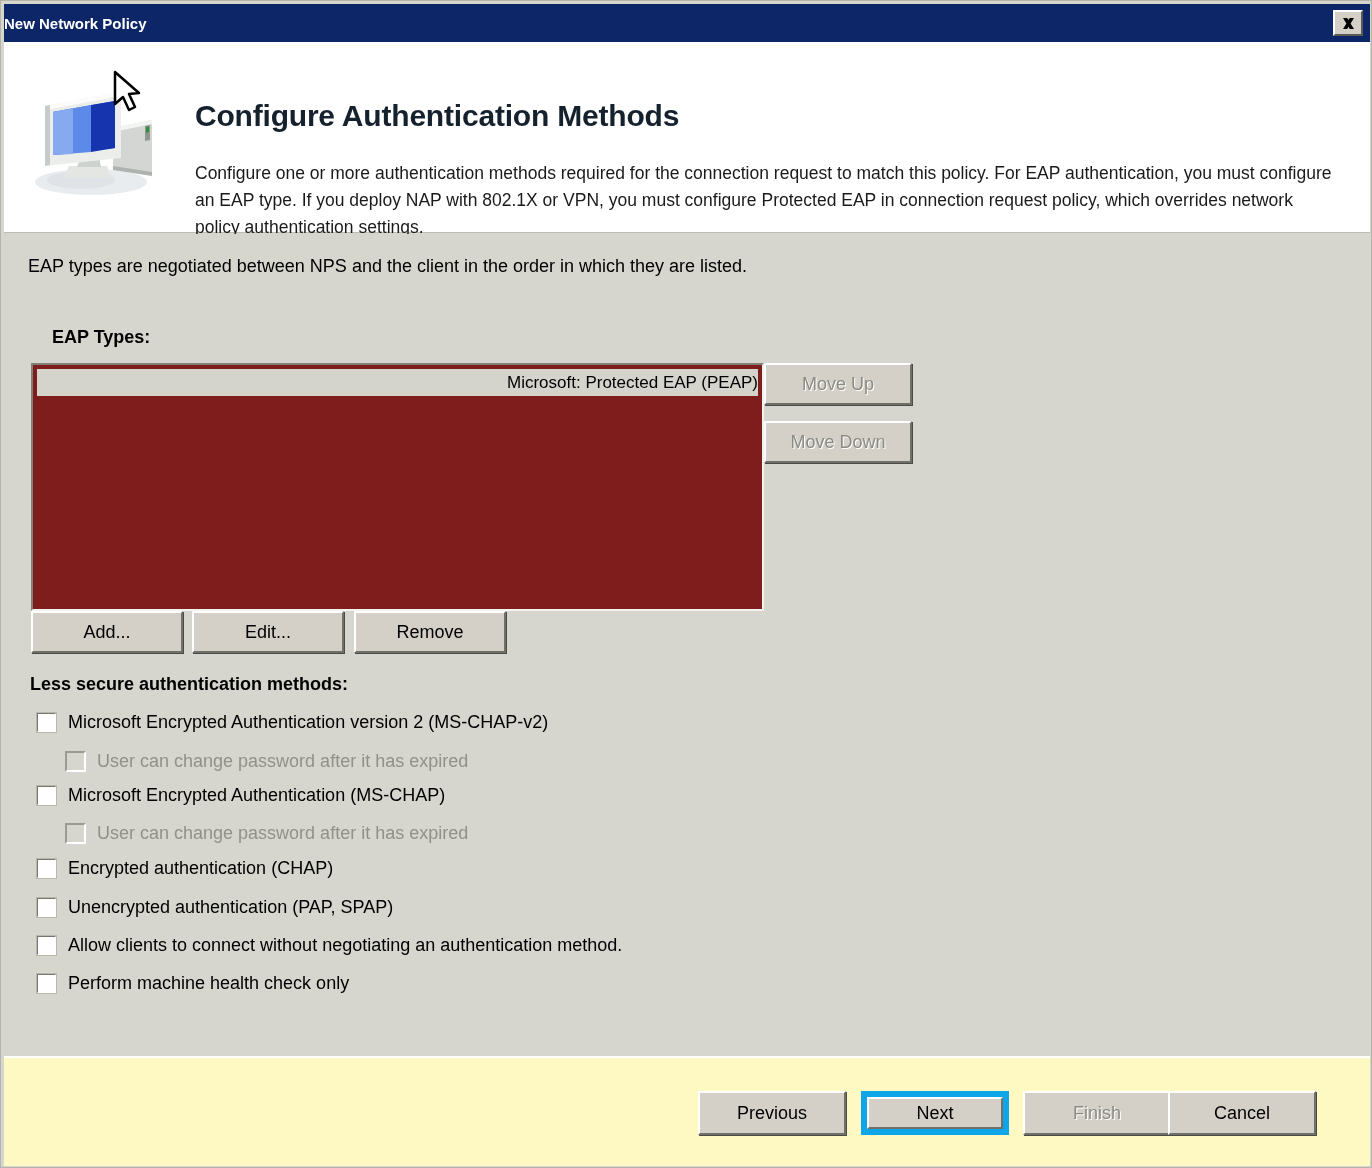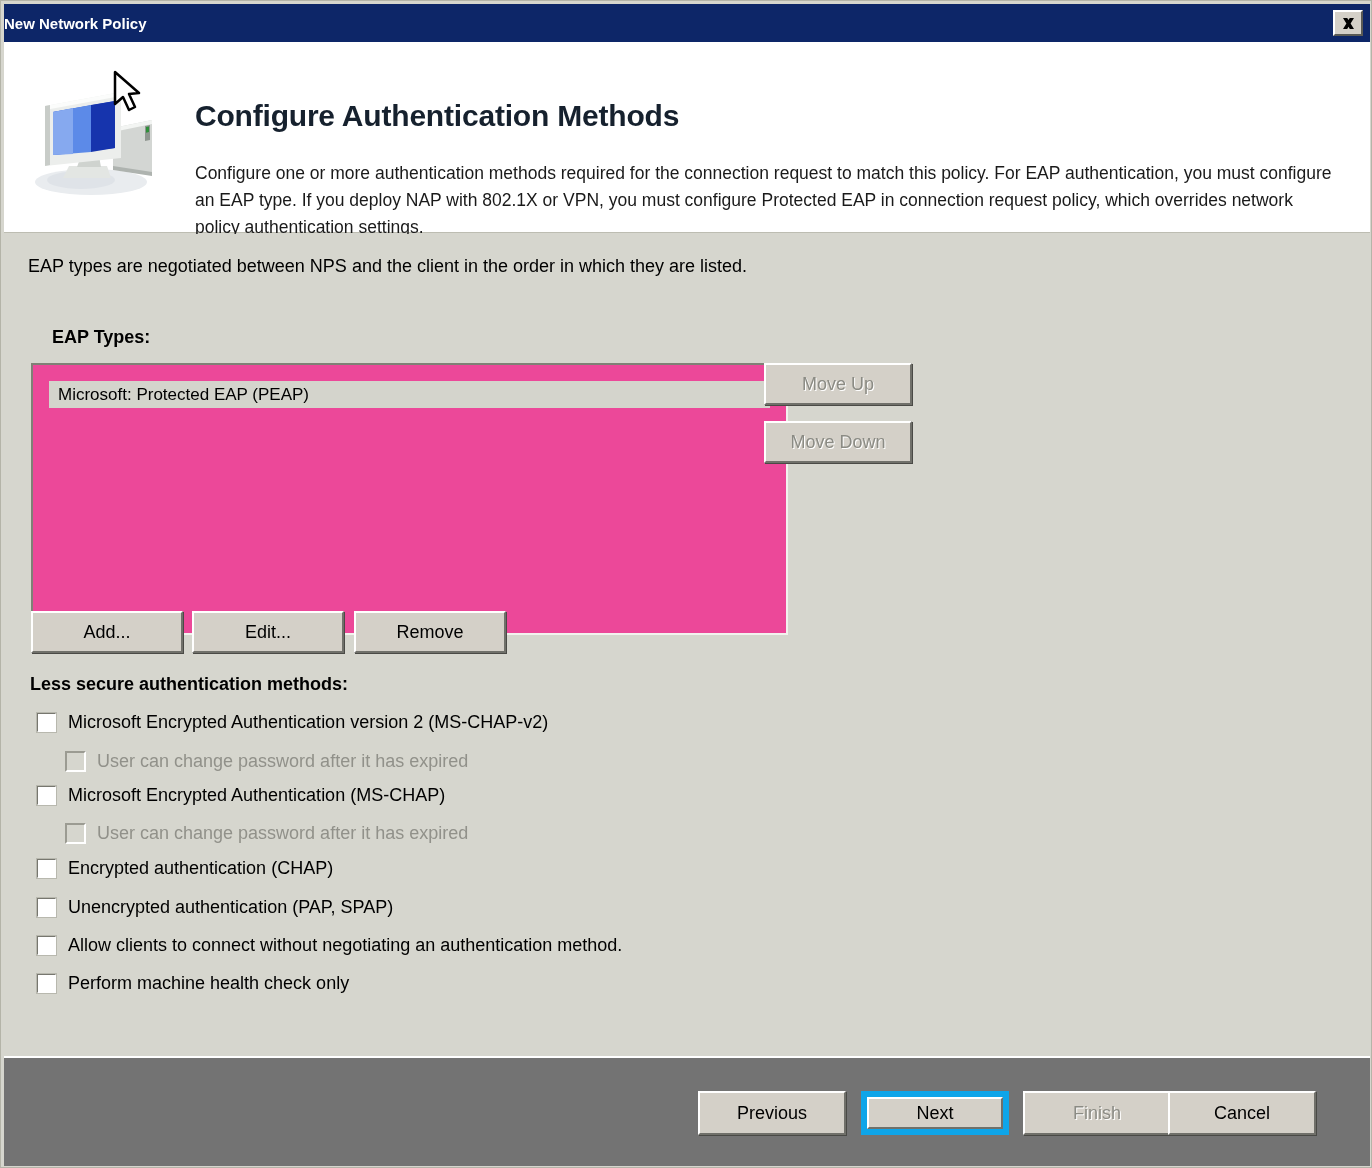--- a/index.html
+++ b/index.html
@@ -129,28 +129,29 @@
     margin-left: 23px;
   }
 
   
   #eap-listbox {
     position: absolute;
     left: 27px;
     top: 129px;
     width: 721px;
     height: 236px;
-    background: #ec4899;
+    background: #7f1d1d;
     border-top: 2px solid #808076;
     border-left: 2px solid #808076;
     border-right: 2px solid #f2f2ee;
     border-bottom: 2px solid #f2f2ee;
     box-sizing: content-box;
     overflow: hidden;
-    padding: 16px;
+    padding: 4px;
+    text-align: right;
   }
   .eap-item {
     height: 27px;
     line-height: 27px;
     font-size: 17px;
     color: #000000;
     padding-left: 9px;
     white-space: nowrap;
     cursor: default;
   }
@@ -263,21 +264,21 @@
     border-bottom: 1px solid #ffffff;
     background: #ffffff;
     box-sizing: border-box;
   }
   #footer {
     position: absolute;
     left: 3px;
     top: 1057px;
     width: 1366px;
     height: 108px;
-    background: #737373;
+    background: #fef9c3;
   }
   #btn-previous { left: 694px; top: 33px; width: 148px; height: 44px; }
   #btn-next     { left: 857px; top: 33px; width: 148px; height: 44px; }
   #btn-finish   { left: 1019px; top: 33px; width: 148px; height: 44px; }
   #btn-cancel   { left: 1164px; top: 33px; width: 148px; height: 44px; }
 </style>
 </head>
 <body>
 
 <div id="window">

